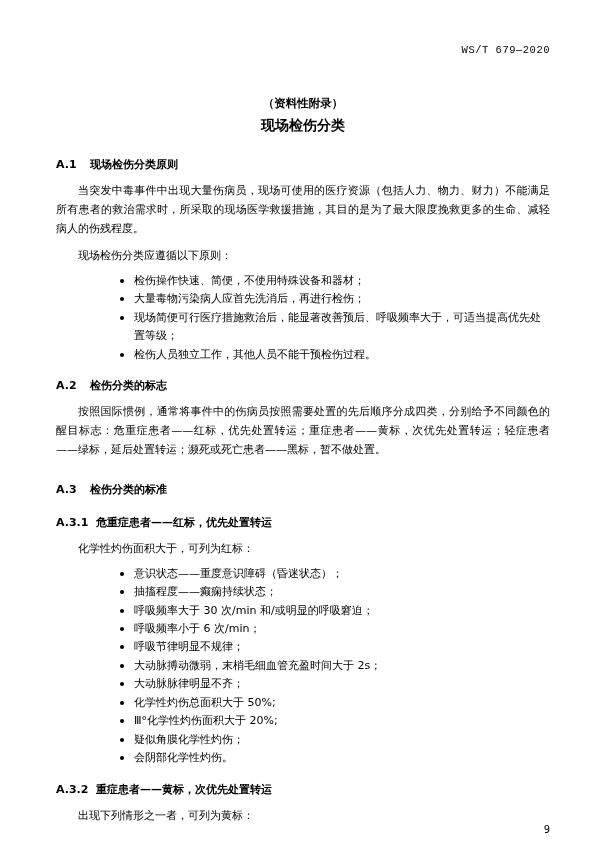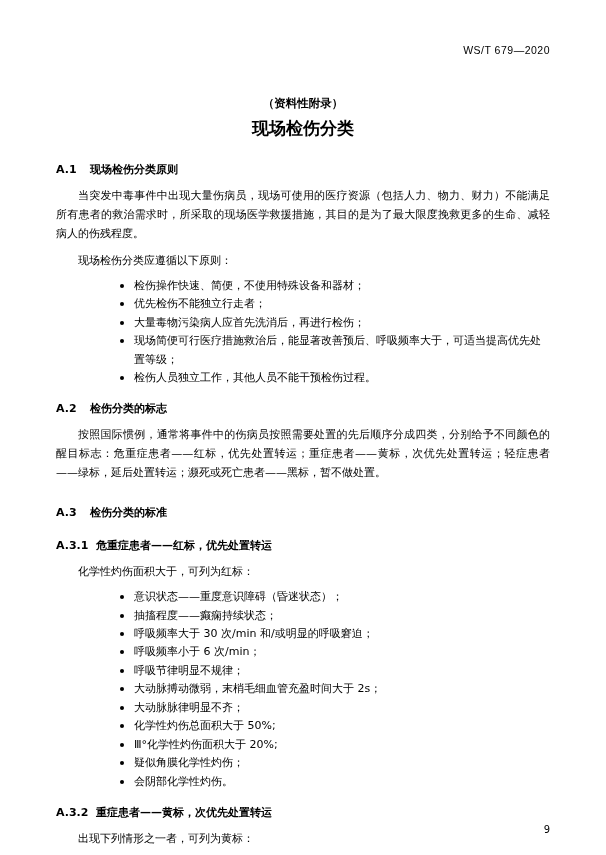--- a/index.html
+++ b/index.html
@@ -19,21 +19,21 @@
     position: relative;
     width: 606px;
     height: 855px;
     box-sizing: border-box;
     padding: 0;
   }
   .header {
     position: absolute;
     top: 44px;
     right: 56px;
-    font-family: Liberation Sans, sans-serif;
+    font-family: Liberation Mono, monospace;
     font-size: 10.5px;
     letter-spacing: 0.5px;
     color: #000;
   }
   .content {
     position: absolute;
     top: 96px;
     left: 56px;
     width: 494px;
   }
@@ -45,21 +45,21 @@
     margin: 0 0 10px 0;
   }
   .annex-sub {
     text-align: center;
     font-size: 11.5px;
     font-weight: bold;
     margin: 0 0 6px 0;
   }
   .annex-sub2 {
     text-align: center;
-    font-size: 17px;
+    font-size: 14px;
     font-weight: bold;
     margin: 0 0 22px 0;
   }
   .h2 {
     font-size: 11px;
     font-weight: bold;
     margin: 0 0 10px 0;
   }
   .h2 .num {
     display: inline-block;
@@ -132,21 +132,20 @@
 
     <div class="h2">
       <span class="num">A.1</span><span>现场检伤分类原则</span>
     </div>
 
     <p class="para">当突发中毒事件中出现大量伤病员，现场可使用的医疗资源（包括人力、物力、财力）不能满足所有患者的救治需求时，所采取的现场医学救援措施，其目的是为了最大限度挽救更多的生命、减轻病人的伤残程度。</p>
     <p class="para-noindent">现场检伤分类应遵循以下原则：</p>
 
     <ul class="bullets">
       <li>检伤操作快速、简便，不使用特殊设备和器材；</li>
-      <li>优先检伤不能独立行走者；</li>
       <li>大量毒物污染病人应首先洗消后，再进行检伤；</li>
       <li>现场简便可行医疗措施救治后，能显著改善预后、呼吸频率大于，可适当提高优先处置等级；</li>
       <li>检伤人员独立工作，其他人员不能干预检伤过程。</li>
     </ul>
 
     <div class="h2">
       <span class="num">A.2</span><span>检伤分类的标志</span>
     </div>
 
     <p class="para">按照国际惯例，通常将事件中的伤病员按照需要处置的先后顺序分成四类，分别给予不同颜色的醒目标志：危重症患者——红标，优先处置转运；重症患者——黄标，次优先处置转运；轻症患者——绿标，延后处置转运；濒死或死亡患者——黑标，暂不做处置。</p>

